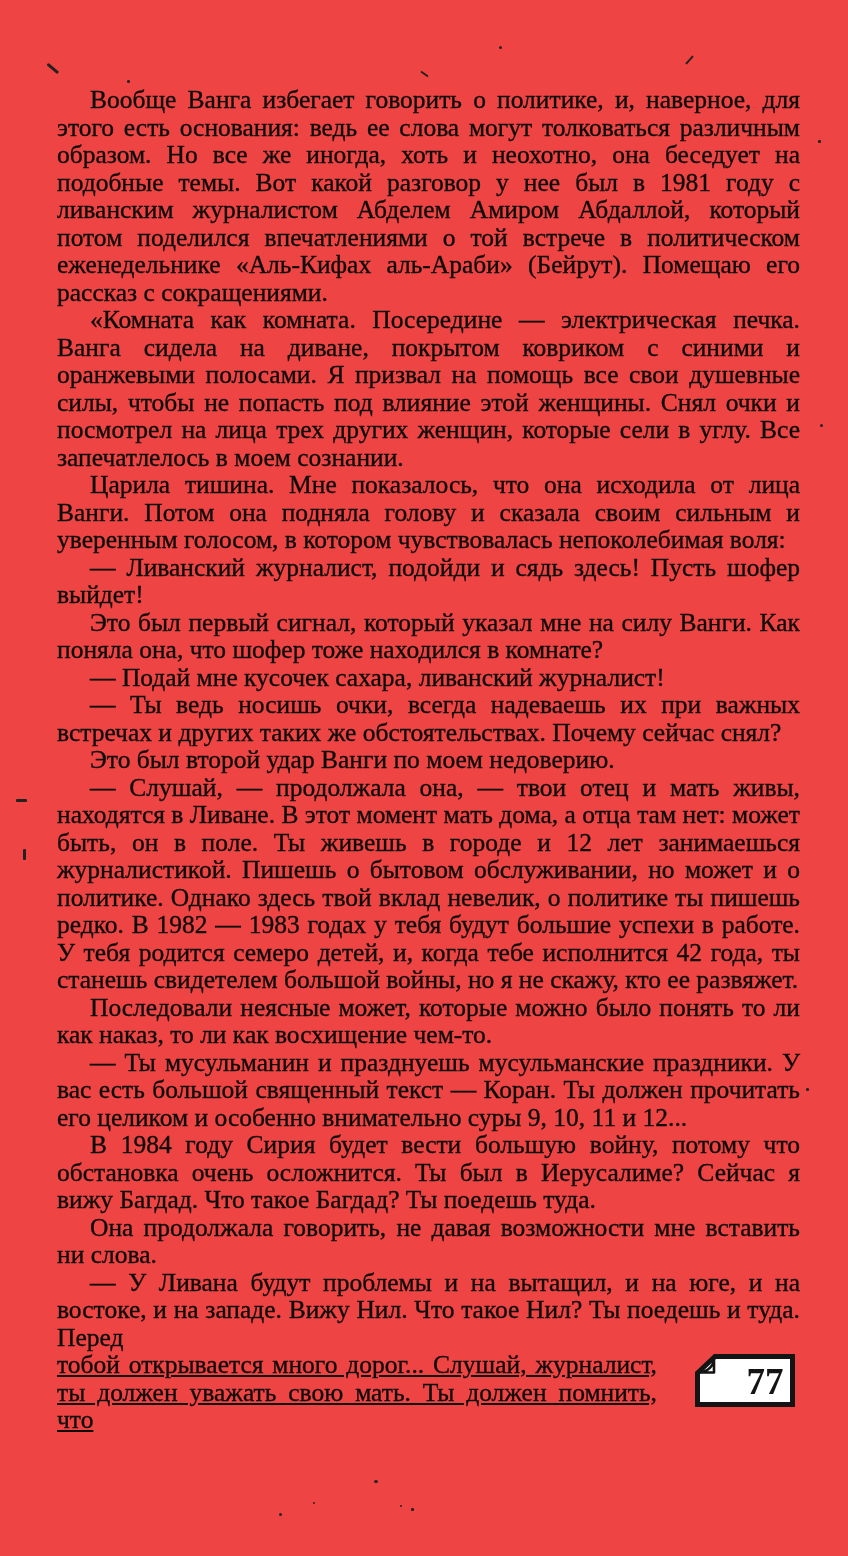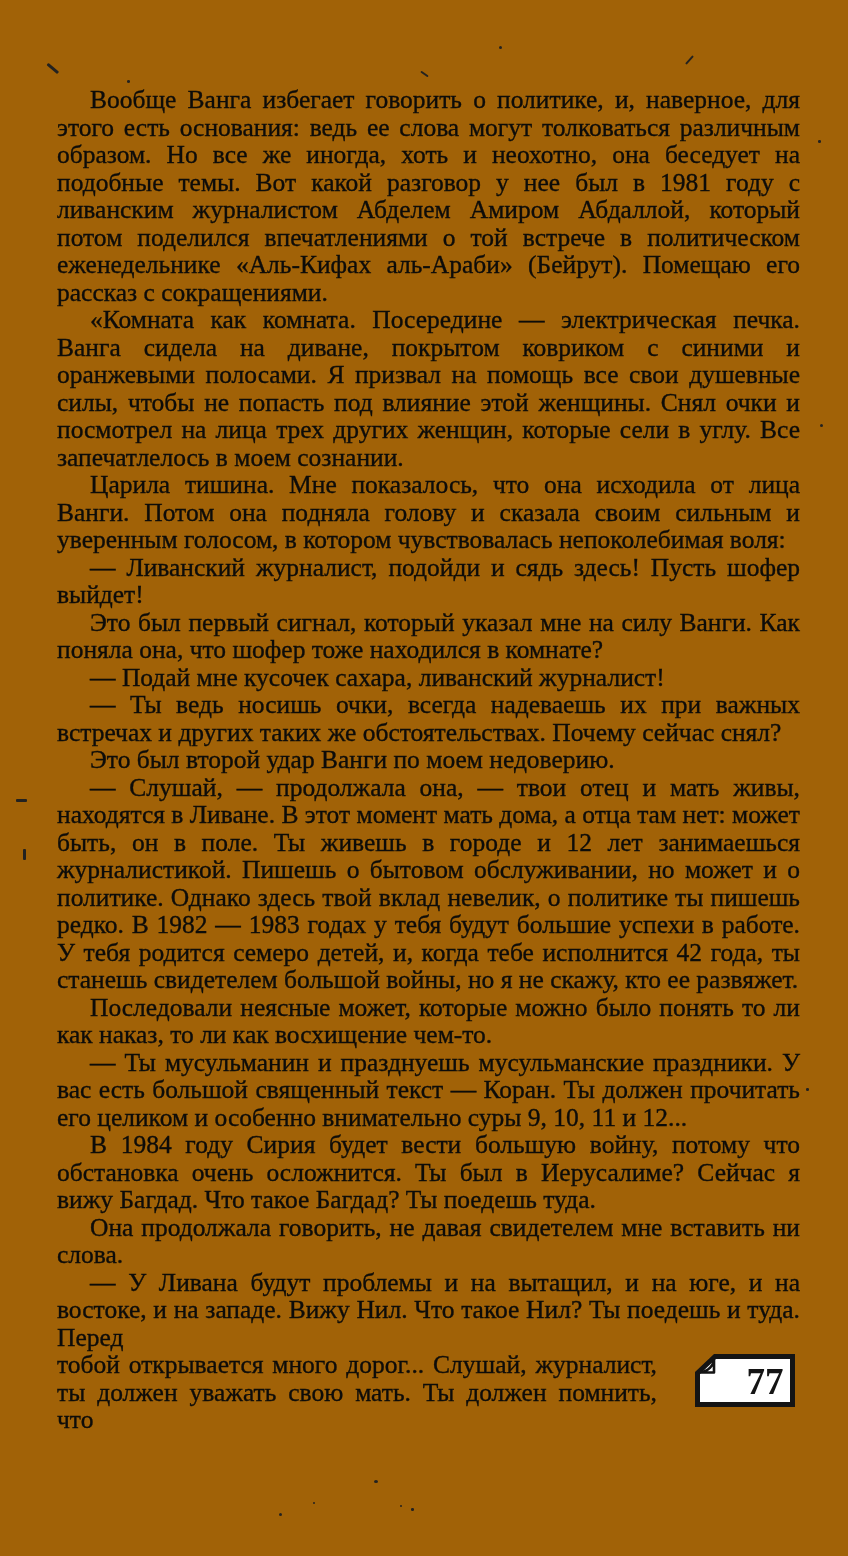--- a/index.html
+++ b/index.html
@@ -4,21 +4,21 @@
 <style>
   html, body {
     margin: 0;
     padding: 0;
     background: #ffffff;
   }
   .page {
     position: relative;
     width: 848px;
     height: 1556px;
-    background: #a16207;
+    background: #ef4444;
     overflow: hidden;
     font-family: "Liberation Serif", serif;
     color: #0d0c0a;
   }
   .text-block {
     position: absolute;
     left: 57px;
     top: 86px;
     width: 743px;
     font-size: 25.5px;
@@ -29,20 +29,21 @@
     -webkit-hyphens: auto;
   }
   .para {
     margin: 0;
     text-indent: 33px;
   }
   .bottom-row {
     display: flex;
     justify-content: space-between;
     align-items: flex-start;
+    text-decoration: underline;
   }
   .para.continuation {
     text-indent: 0;
     width: 600px;
   }
   .pagebox {
     flex: 0 0 auto;
     margin-top: 1px;
     margin-right: 2px;
     width: 106px;
@@ -77,21 +78,21 @@
     <p class="para">Царила тишина. Мне показалось, что она исходила от лица Ванги. Потом она подняла голову и сказала своим сильным и уверенным голосом, в котором чувствовалась непоколебимая воля:</p>
     <p class="para">— Ливанский журналист, подойди и сядь здесь! Пусть шофер выйдет!</p>
     <p class="para">Это был первый сигнал, который указал мне на силу Ванги. Как поняла она, что шофер тоже находился в комнате?</p>
     <p class="para">— Подай мне кусочек сахара, ливанский журналист!</p>
     <p class="para">— Ты ведь носишь очки, всегда надеваешь их при важных встречах и других таких же обстоятельствах. Почему сейчас снял?</p>
     <p class="para">Это был второй удар Ванги по моем недоверию.</p>
     <p class="para">— Слушай, — продолжала она, — твои отец и мать живы, находятся в Ливане. В этот момент мать дома, а отца там нет: может быть, он в поле. Ты живешь в городе и 12 лет занимаешься журналистикой. Пишешь о бытовом обслуживании, но может и о политике. Однако здесь твой вклад невелик, о политике ты пишешь редко. В 1982 — 1983 годах у тебя будут большие успехи в работе. У тебя родится семеро детей, и, когда тебе исполнится 42 года, ты станешь свидетелем большой войны, но я не скажу, кто ее развяжет.</p>
     <p class="para">Последовали неясные может, которые можно было понять то ли как наказ, то ли как восхищение чем-то.</p>
     <p class="para">— Ты мусульманин и празднуешь мусульманские праздники. У вас есть большой священный текст — Коран. Ты должен прочитать его целиком и особенно внимательно суры 9, 10, 11 и 12...</p>
     <p class="para">В 1984 году Сирия будет вести большую войну, потому что обстановка очень осложнится. Ты был в Иерусалиме? Сейчас я вижу Багдад. Что такое Багдад? Ты поедешь туда.</p>
-    <p class="para">Она продолжала говорить, не давая свидетелем мне вставить ни слова.</p>
+    <p class="para">Она продолжала говорить, не давая возможности мне вставить ни слова.</p>
     <p class="para">— У Ливана будут проблемы и на вытащил, и на юге, и на востоке, и на западе. Вижу Нил. Что такое Нил? Ты поедешь и туда. Перед</p>
 
     <div class="bottom-row">
       <p class="para continuation">тобой открывается много дорог... Слушай, журналист, ты должен уважать свою мать. Ты должен помнить, что</p>
       <div class="pagebox">
         <svg width="106" height="58" viewBox="0 0 106 58" aria-hidden="true">
           <path d="M23 4.5 H100.5 V52.5 H5.5 V21 Z" fill="#ffffff" stroke="#141414" stroke-width="5" stroke-linejoin="miter"></path>
           <path d="M22 6 C22 13.5 16.5 19.5 7.5 20.5 L22 20.5 Z" fill="#ffffff" stroke="#141414" stroke-width="2.6" stroke-linejoin="round"></path>
           <text class="tab-number" x="73" y="42" text-anchor="middle">77</text>
         </svg>

